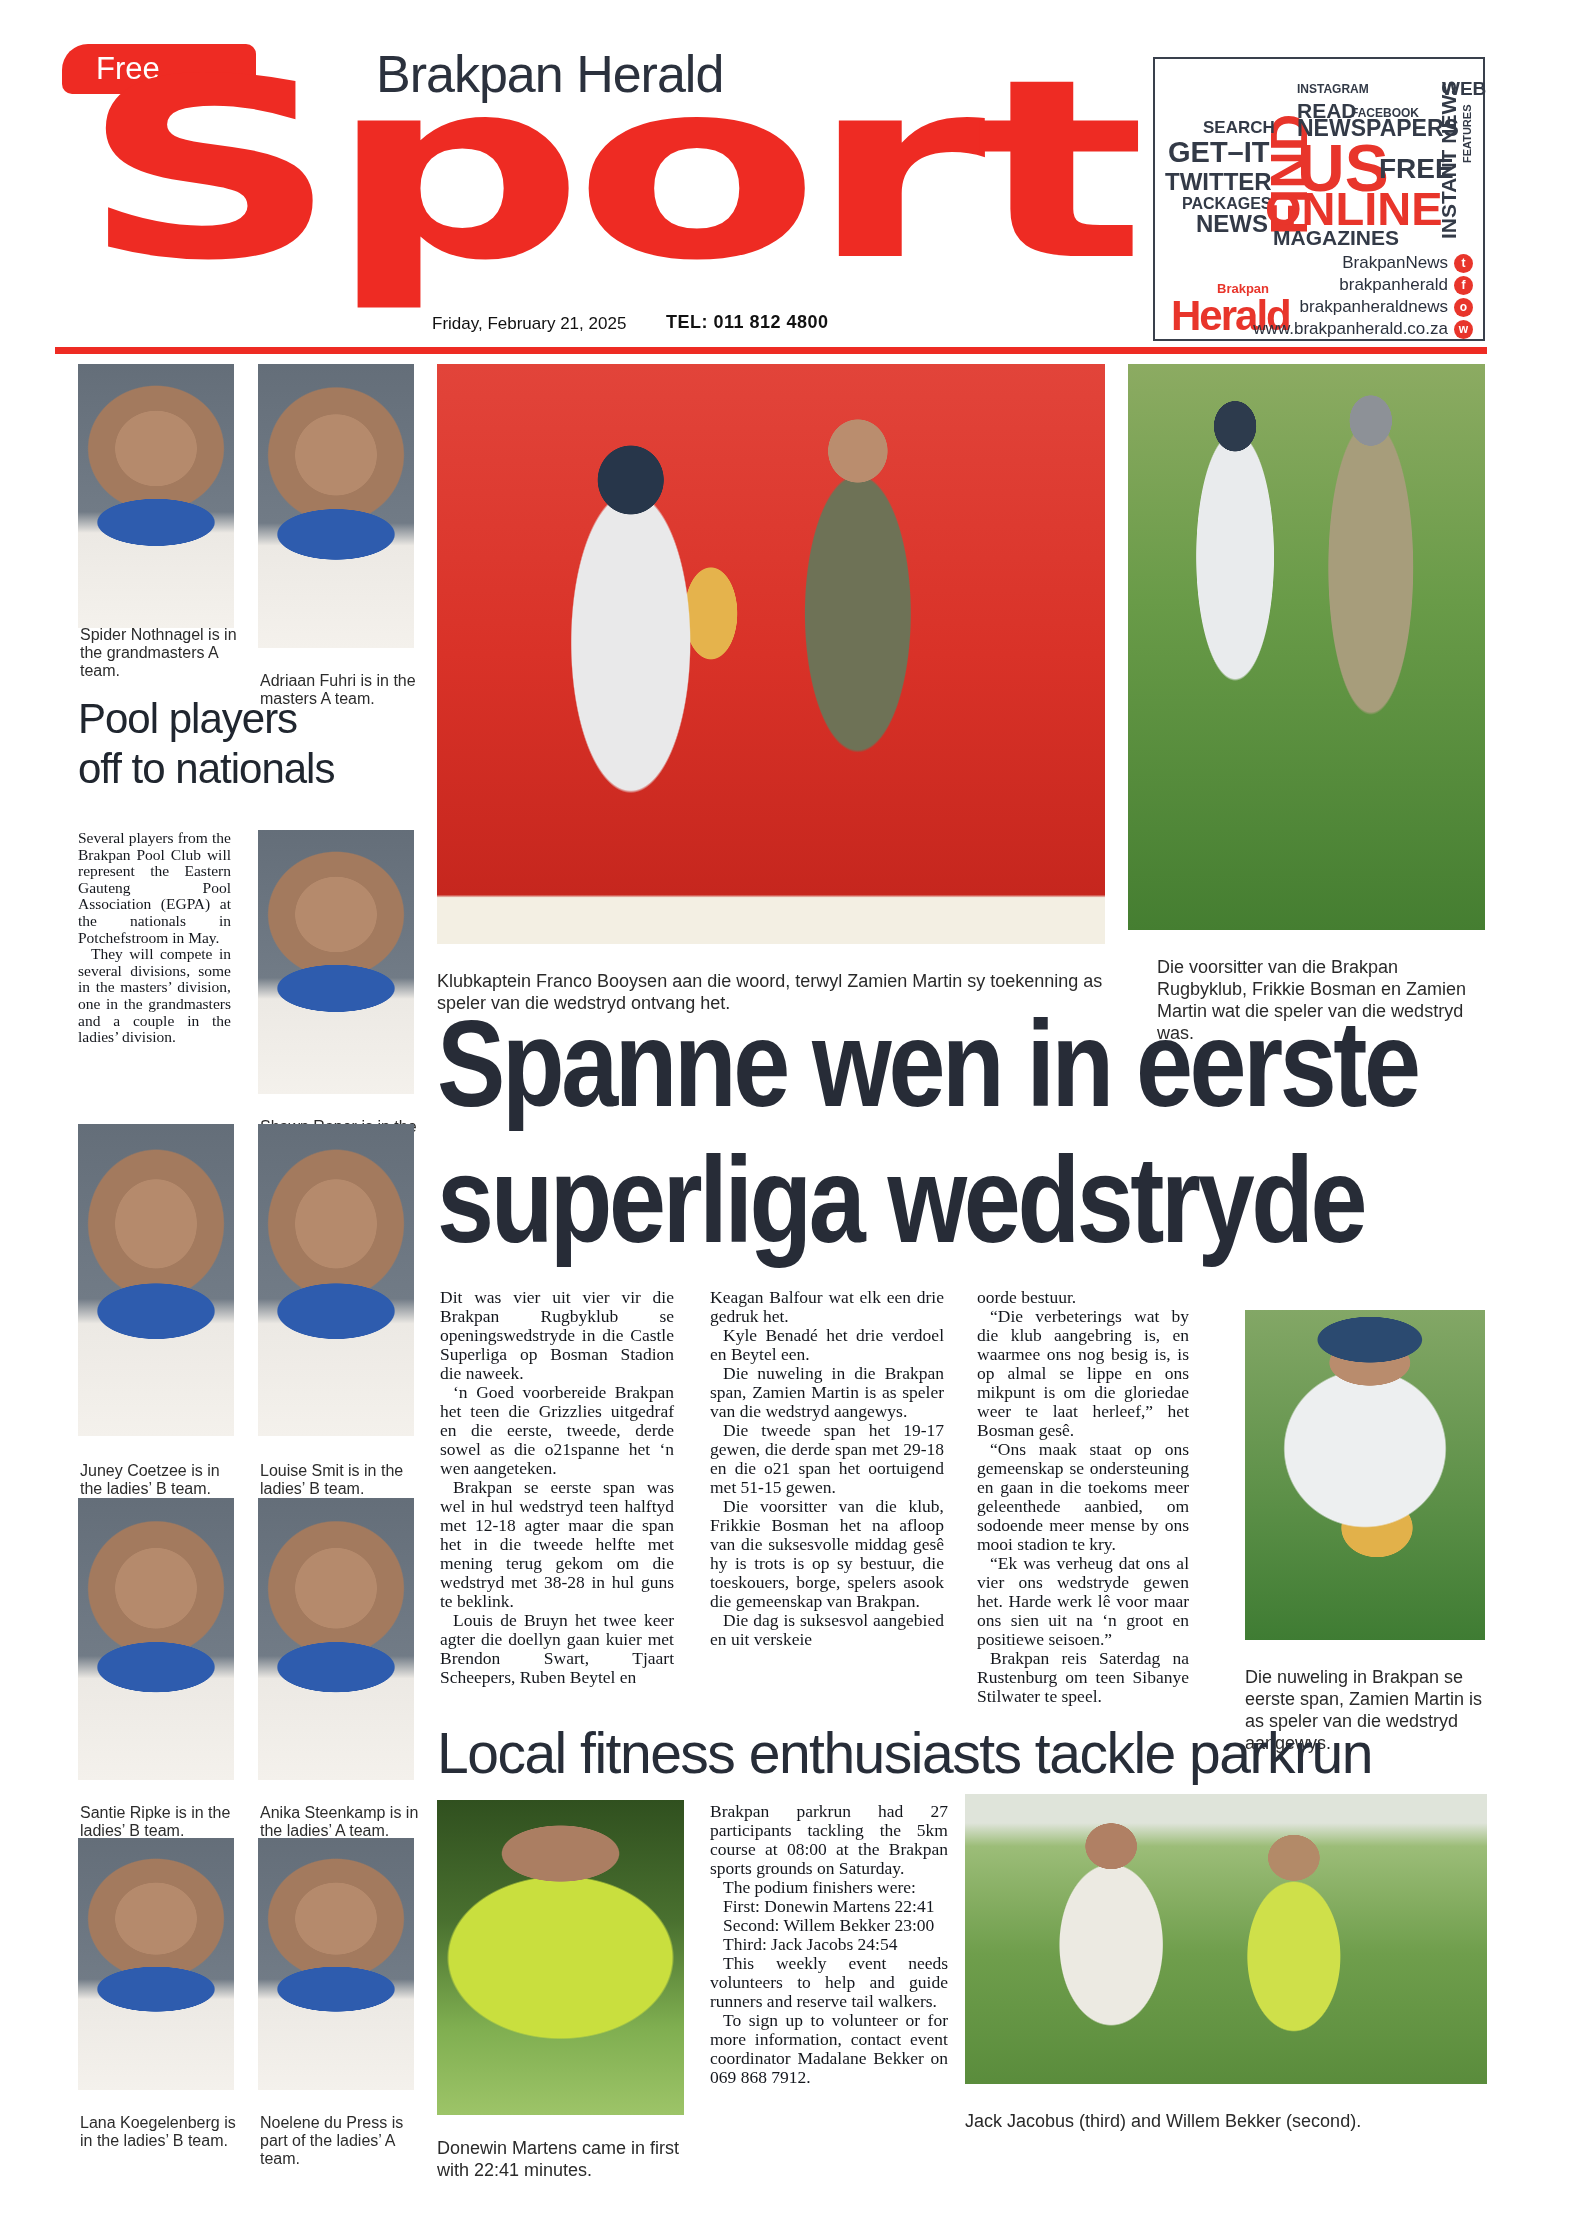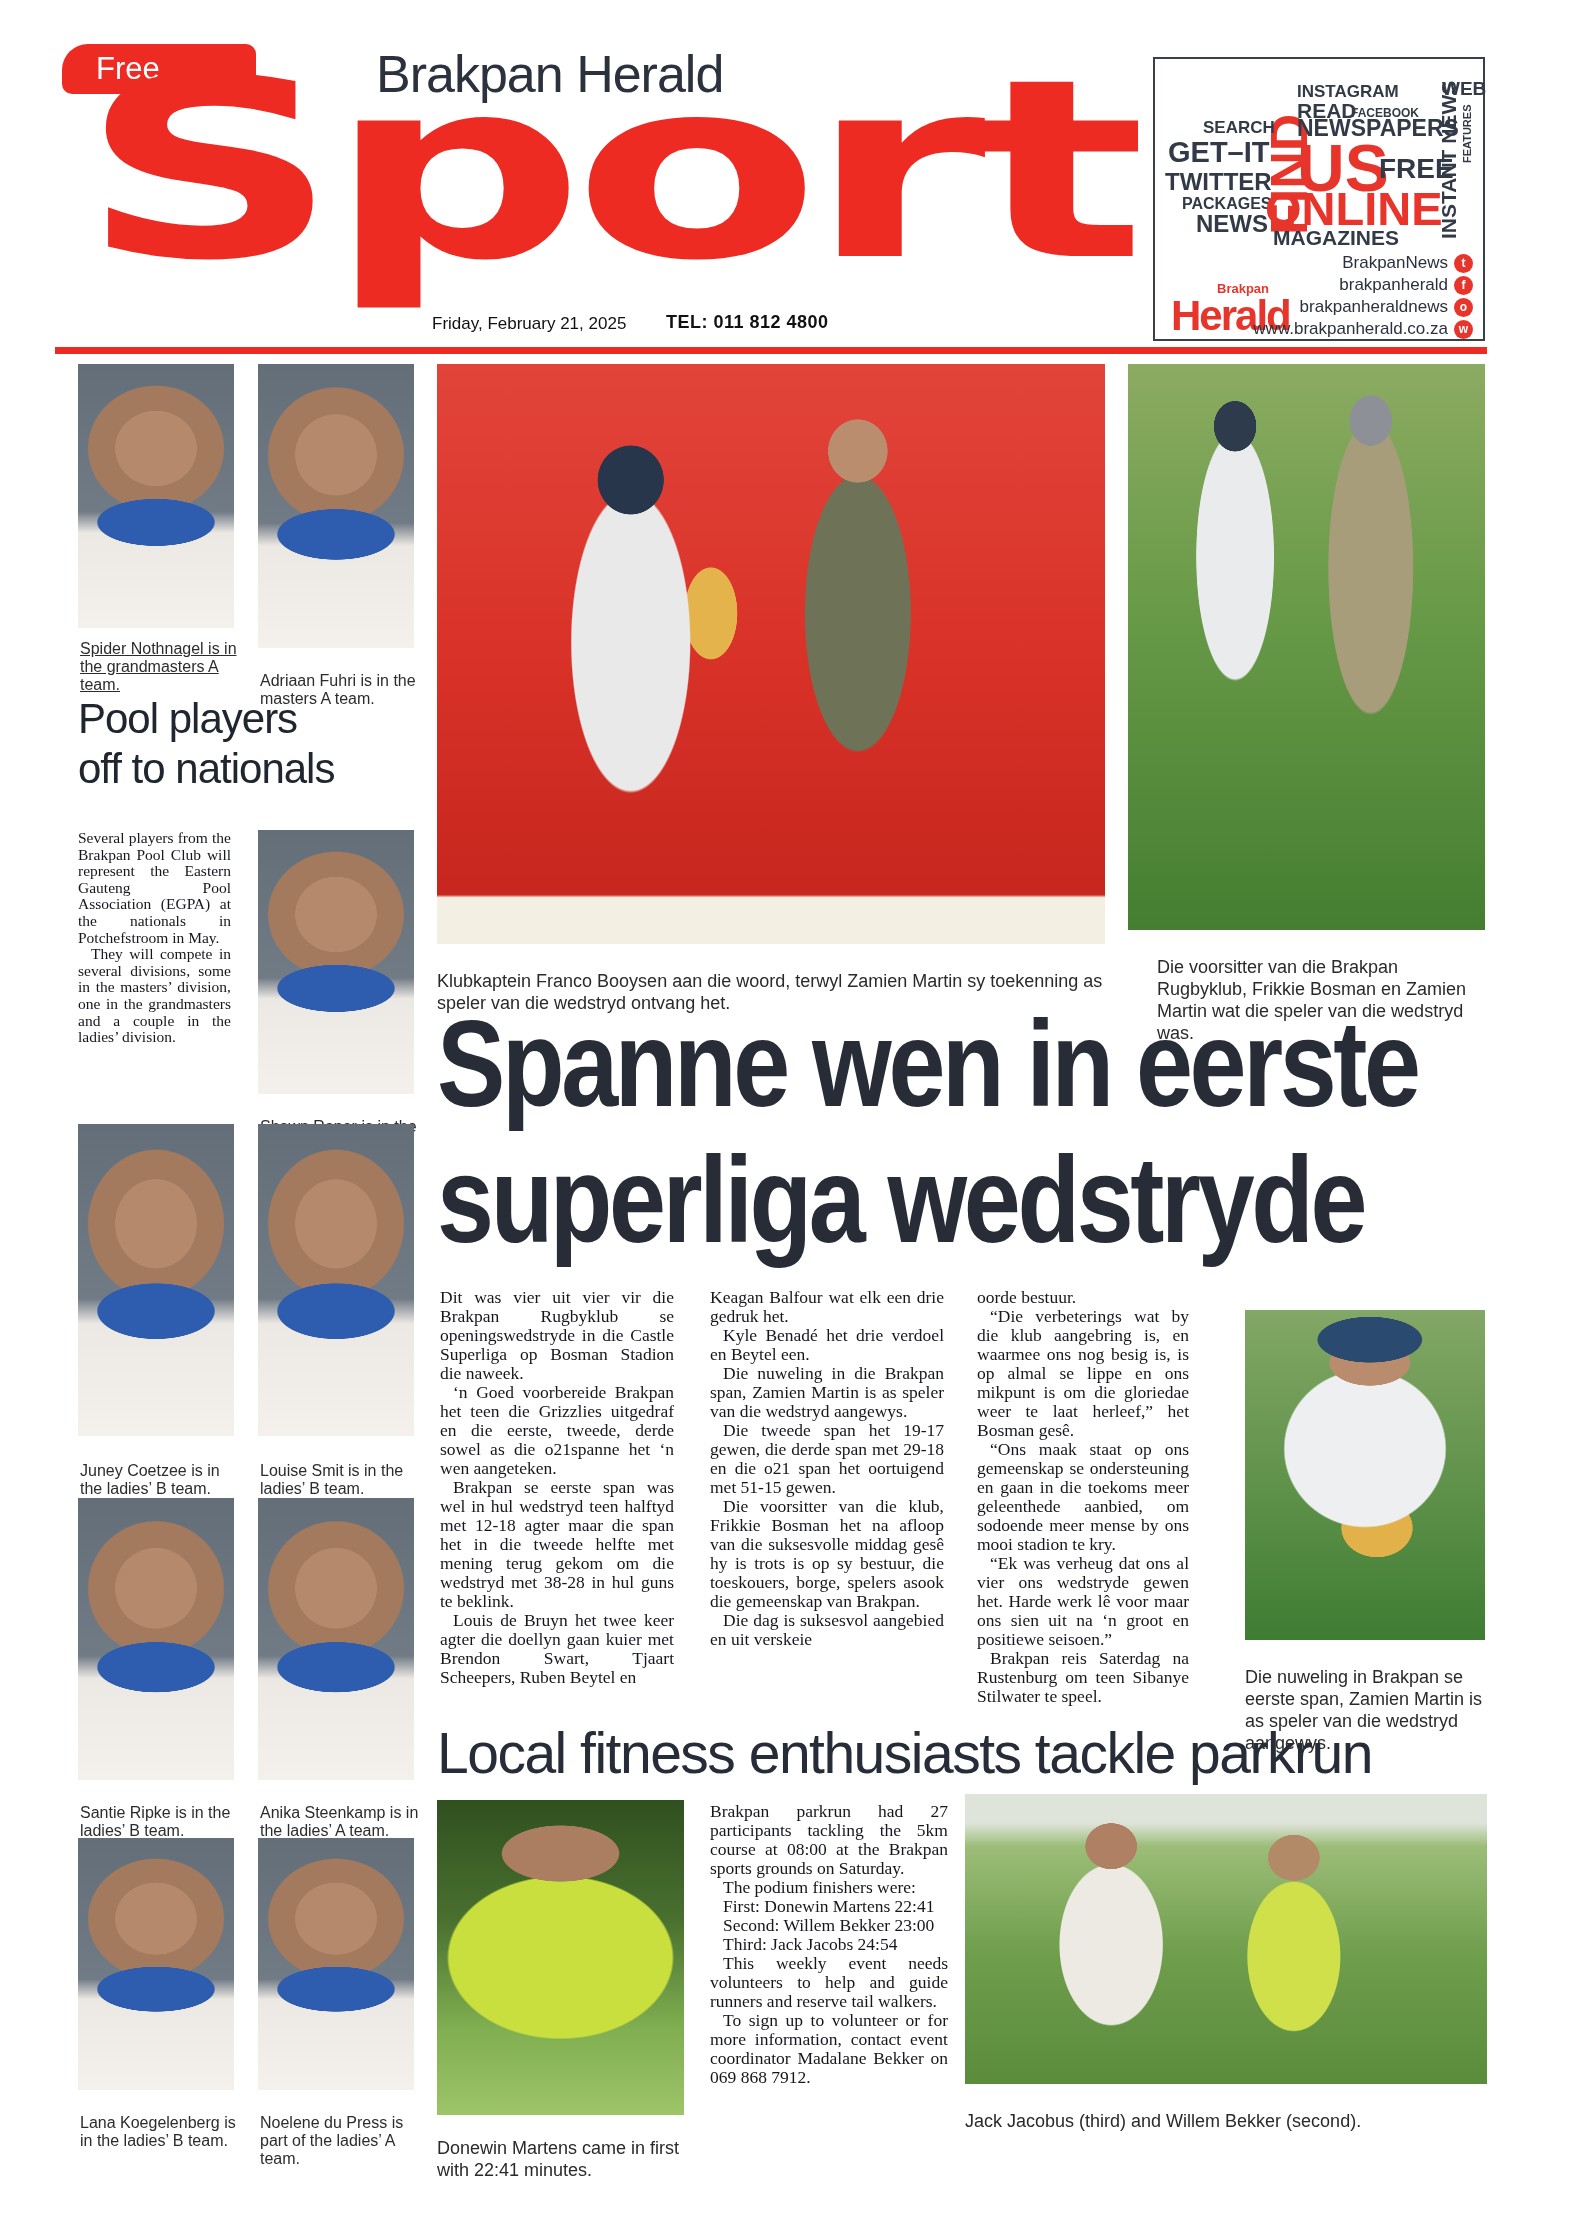--- a/index.html
+++ b/index.html
@@ -23,21 +23,21 @@
       border:2px solid #39404c;box-sizing:border-box;background:#fff;}
   .cw{position:absolute;font-weight:700;color:#333a47;white-space:nowrap;line-height:1;}
   .cw.red{color:#e8352b;}
   .vert{writing-mode:vertical-rl;transform:rotate(180deg);}
   .cw-find{left:108px;top:16px;height:160px;font-size:52px;}
   .cw-search{left:48px;top:60px;font-size:17px;}
   .cw-getit{left:13px;top:79px;font-size:29px;}
   .cw-twitter{left:10px;top:111px;font-size:24px;}
   .cw-packages{left:27px;top:137px;font-size:16px;}
   .cw-news{left:41px;top:153px;font-size:24px;}
-  .cw-instagram{left:142px;top:24px;font-size:17px;}
+  .cw-instagram{left:142px;top:24px;font-size:12px;}
   .cw-read{left:142px;top:41px;font-size:21px;}
   .cw-facebook{left:196px;top:48px;font-size:12px;}
   .cw-newspapers{left:142px;top:58px;font-size:23px;}
   .cw-us{left:142px;top:76px;font-size:66px;text-align:center;}
   .cw-free{left:224px;top:96px;font-size:28px;}
   .cw-online{left:110px;top:126px;font-size:47px;}
   .cw-magazines{left:118px;top:168px;font-size:21px;}
   .cw-instantnews{left:283px;top:38px;height:142px;font-size:21px;}
   .cw-web{left:287px;top:20px;font-size:19px;}
   .cw-features{left:307px;top:40px;height:64px;font-size:11px;}
@@ -98,21 +98,21 @@
   #ph-lana{left:78px;top:1838px;width:156px;height:252px;}
   #ph-noelene{left:258px;top:1838px;width:156px;height:252px;}
   #ph-main{left:437px;top:364px;width:668px;height:580px;}
   #ph-pres{left:1128px;top:364px;width:357px;height:566px;}
   #ph-zamien{left:1245px;top:1310px;width:240px;height:330px;}
   #ph-donewin{left:437px;top:1800px;width:247px;height:315px;}
   #ph-jack{left:965px;top:1794px;width:522px;height:290px;}
 
   
   .lcap{position:absolute;width:160px;font-size:16px;line-height:18px;color:#2c2c2c;}
-  #cap-spider{left:80px;top:624px;text-decoration:underline;} #cap-adriaan{left:260px;top:656px;}
+  #cap-spider{left:80px;top:610px;} #cap-adriaan{left:260px;top:656px;}
   #cap-shawn{left:260px;top:1102px;}
   #cap-juney{left:80px;top:1446px;} #cap-louise{left:260px;top:1446px;}
   #cap-santie{left:80px;top:1788px;} #cap-anika{left:260px;top:1788px;}
   #cap-lana{left:80px;top:2098px;} #cap-noelene{left:260px;top:2098px;}
   .wcap{position:absolute;font-size:18px;line-height:22px;color:#2a2a2a;}
   #cap-main{left:437px;top:952px;width:680px;}
   #cap-pres{left:1157px;top:938px;width:330px;}
   #cap-zamien{left:1245px;top:1648px;width:242px;}
   #cap-donewin{left:437px;top:2122px;width:260px;margin-top:15px;}
   #cap-jack{left:965px;top:2092px;width:522px;}

